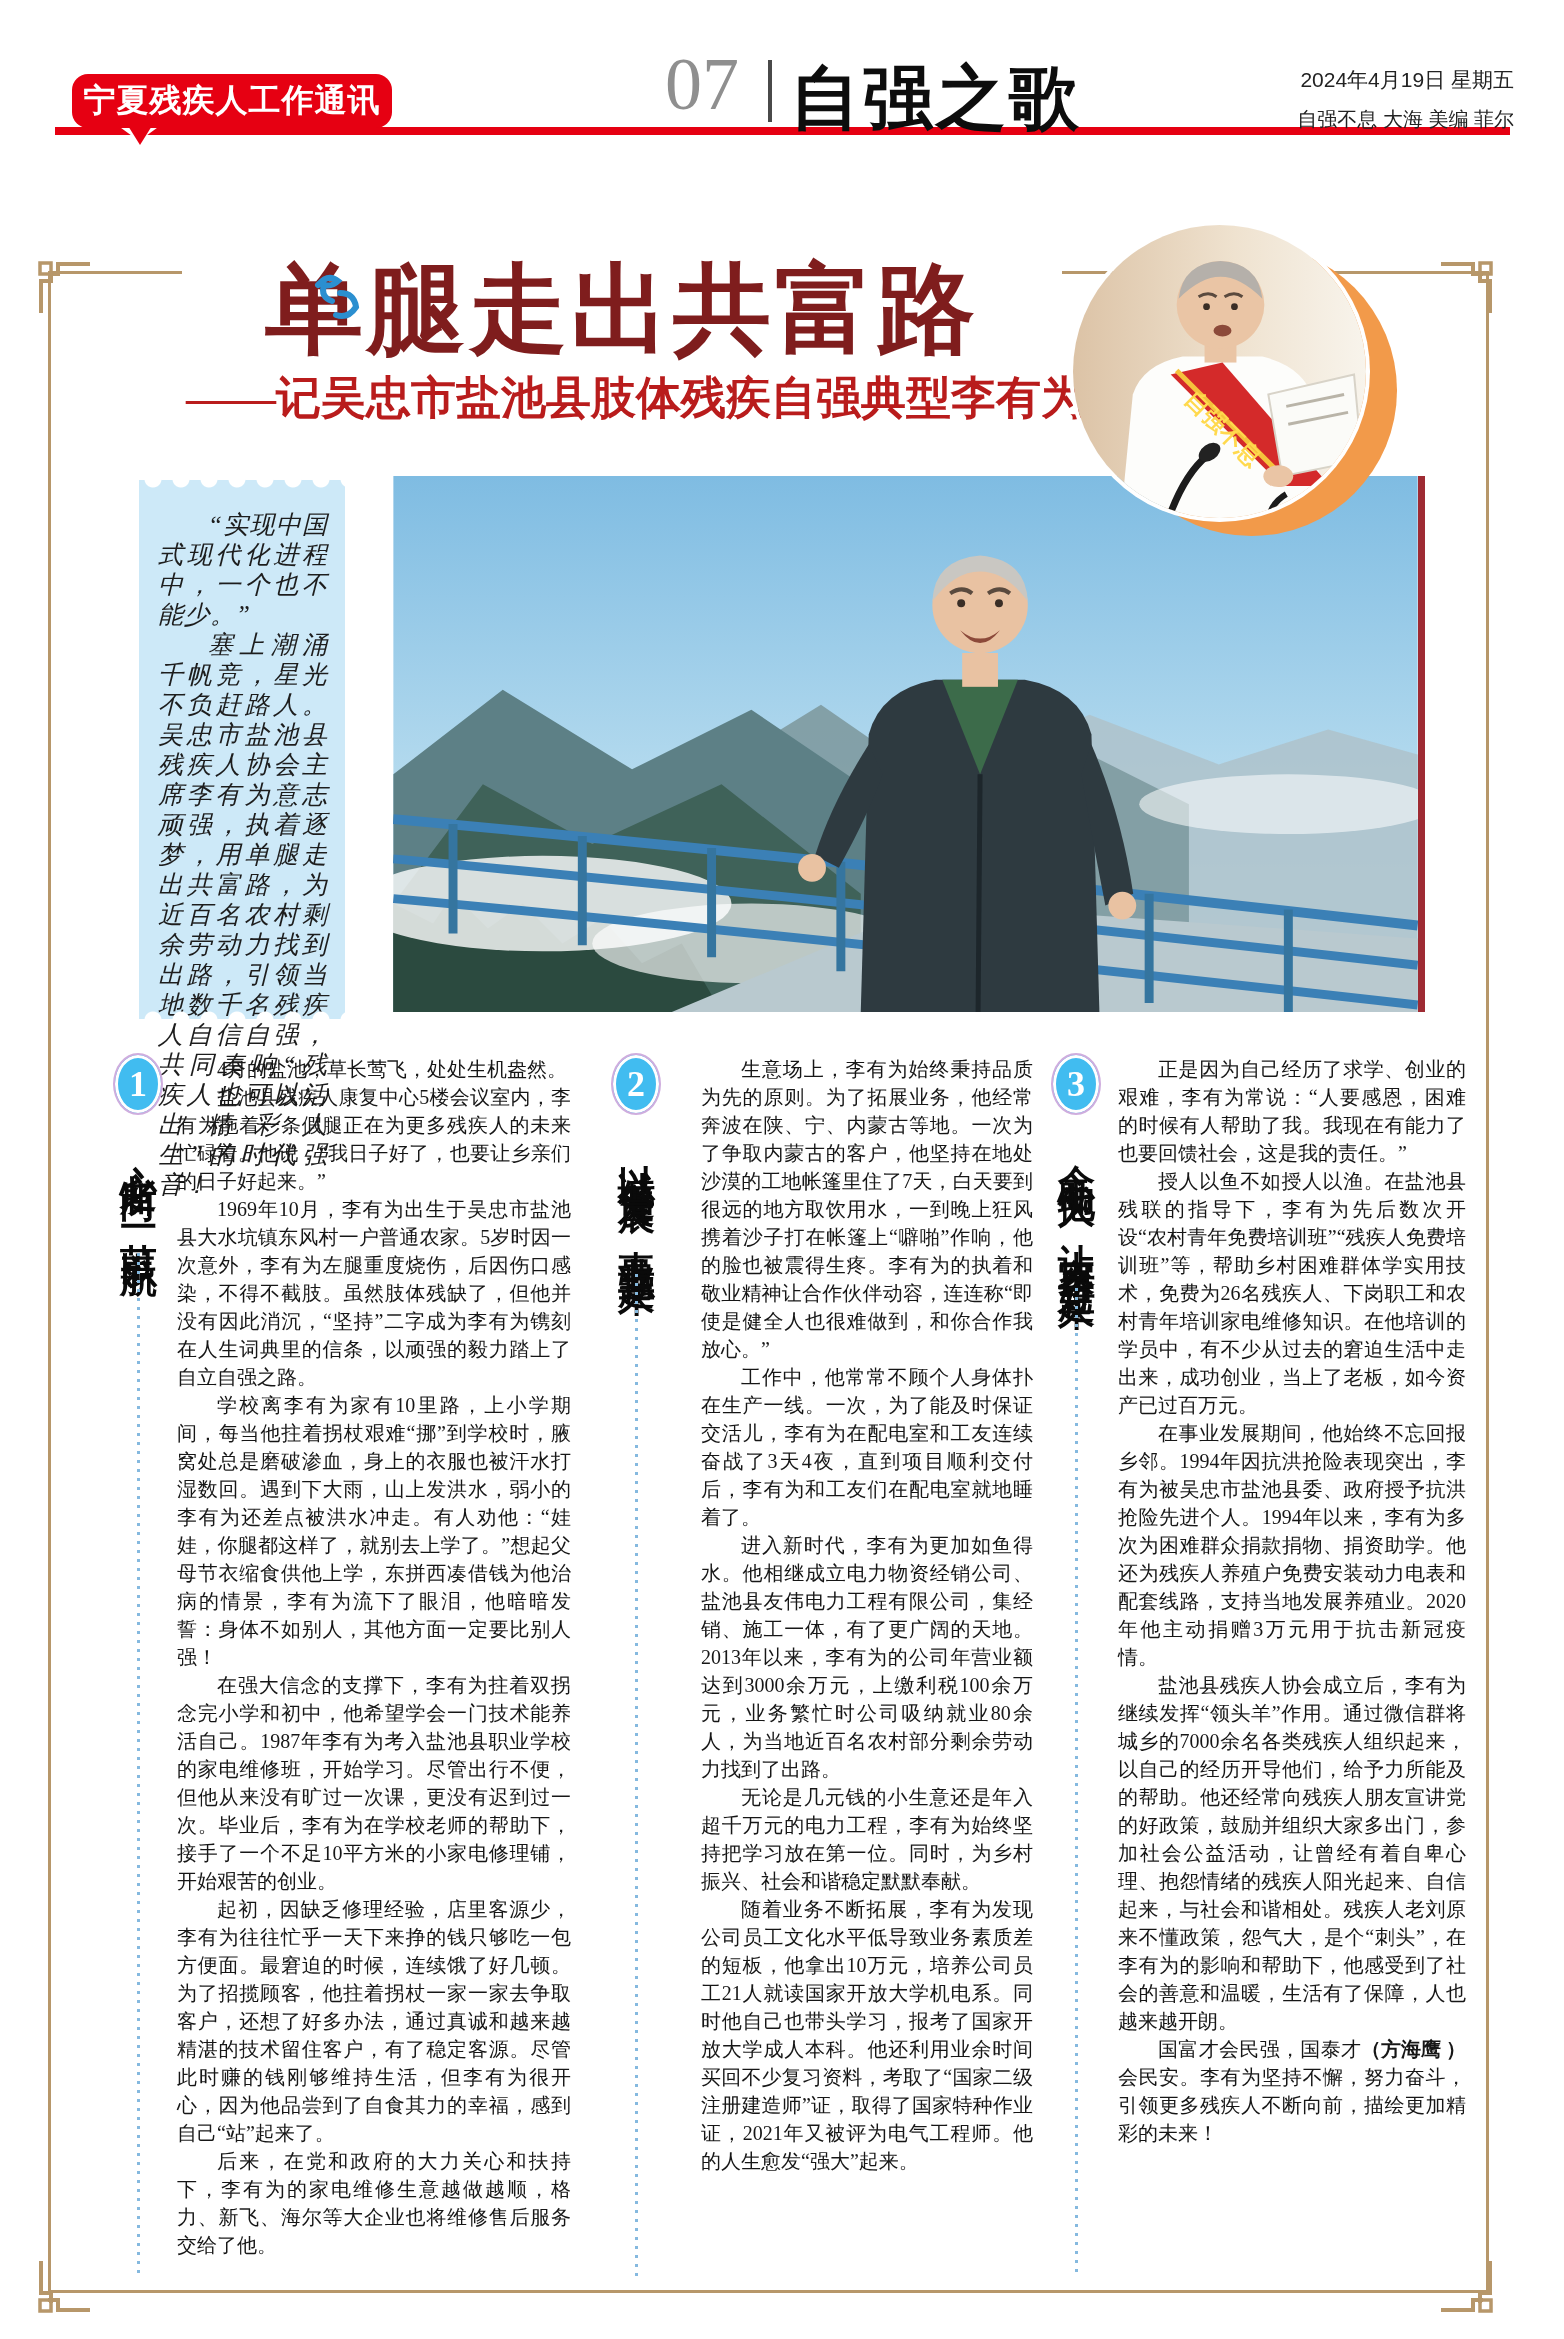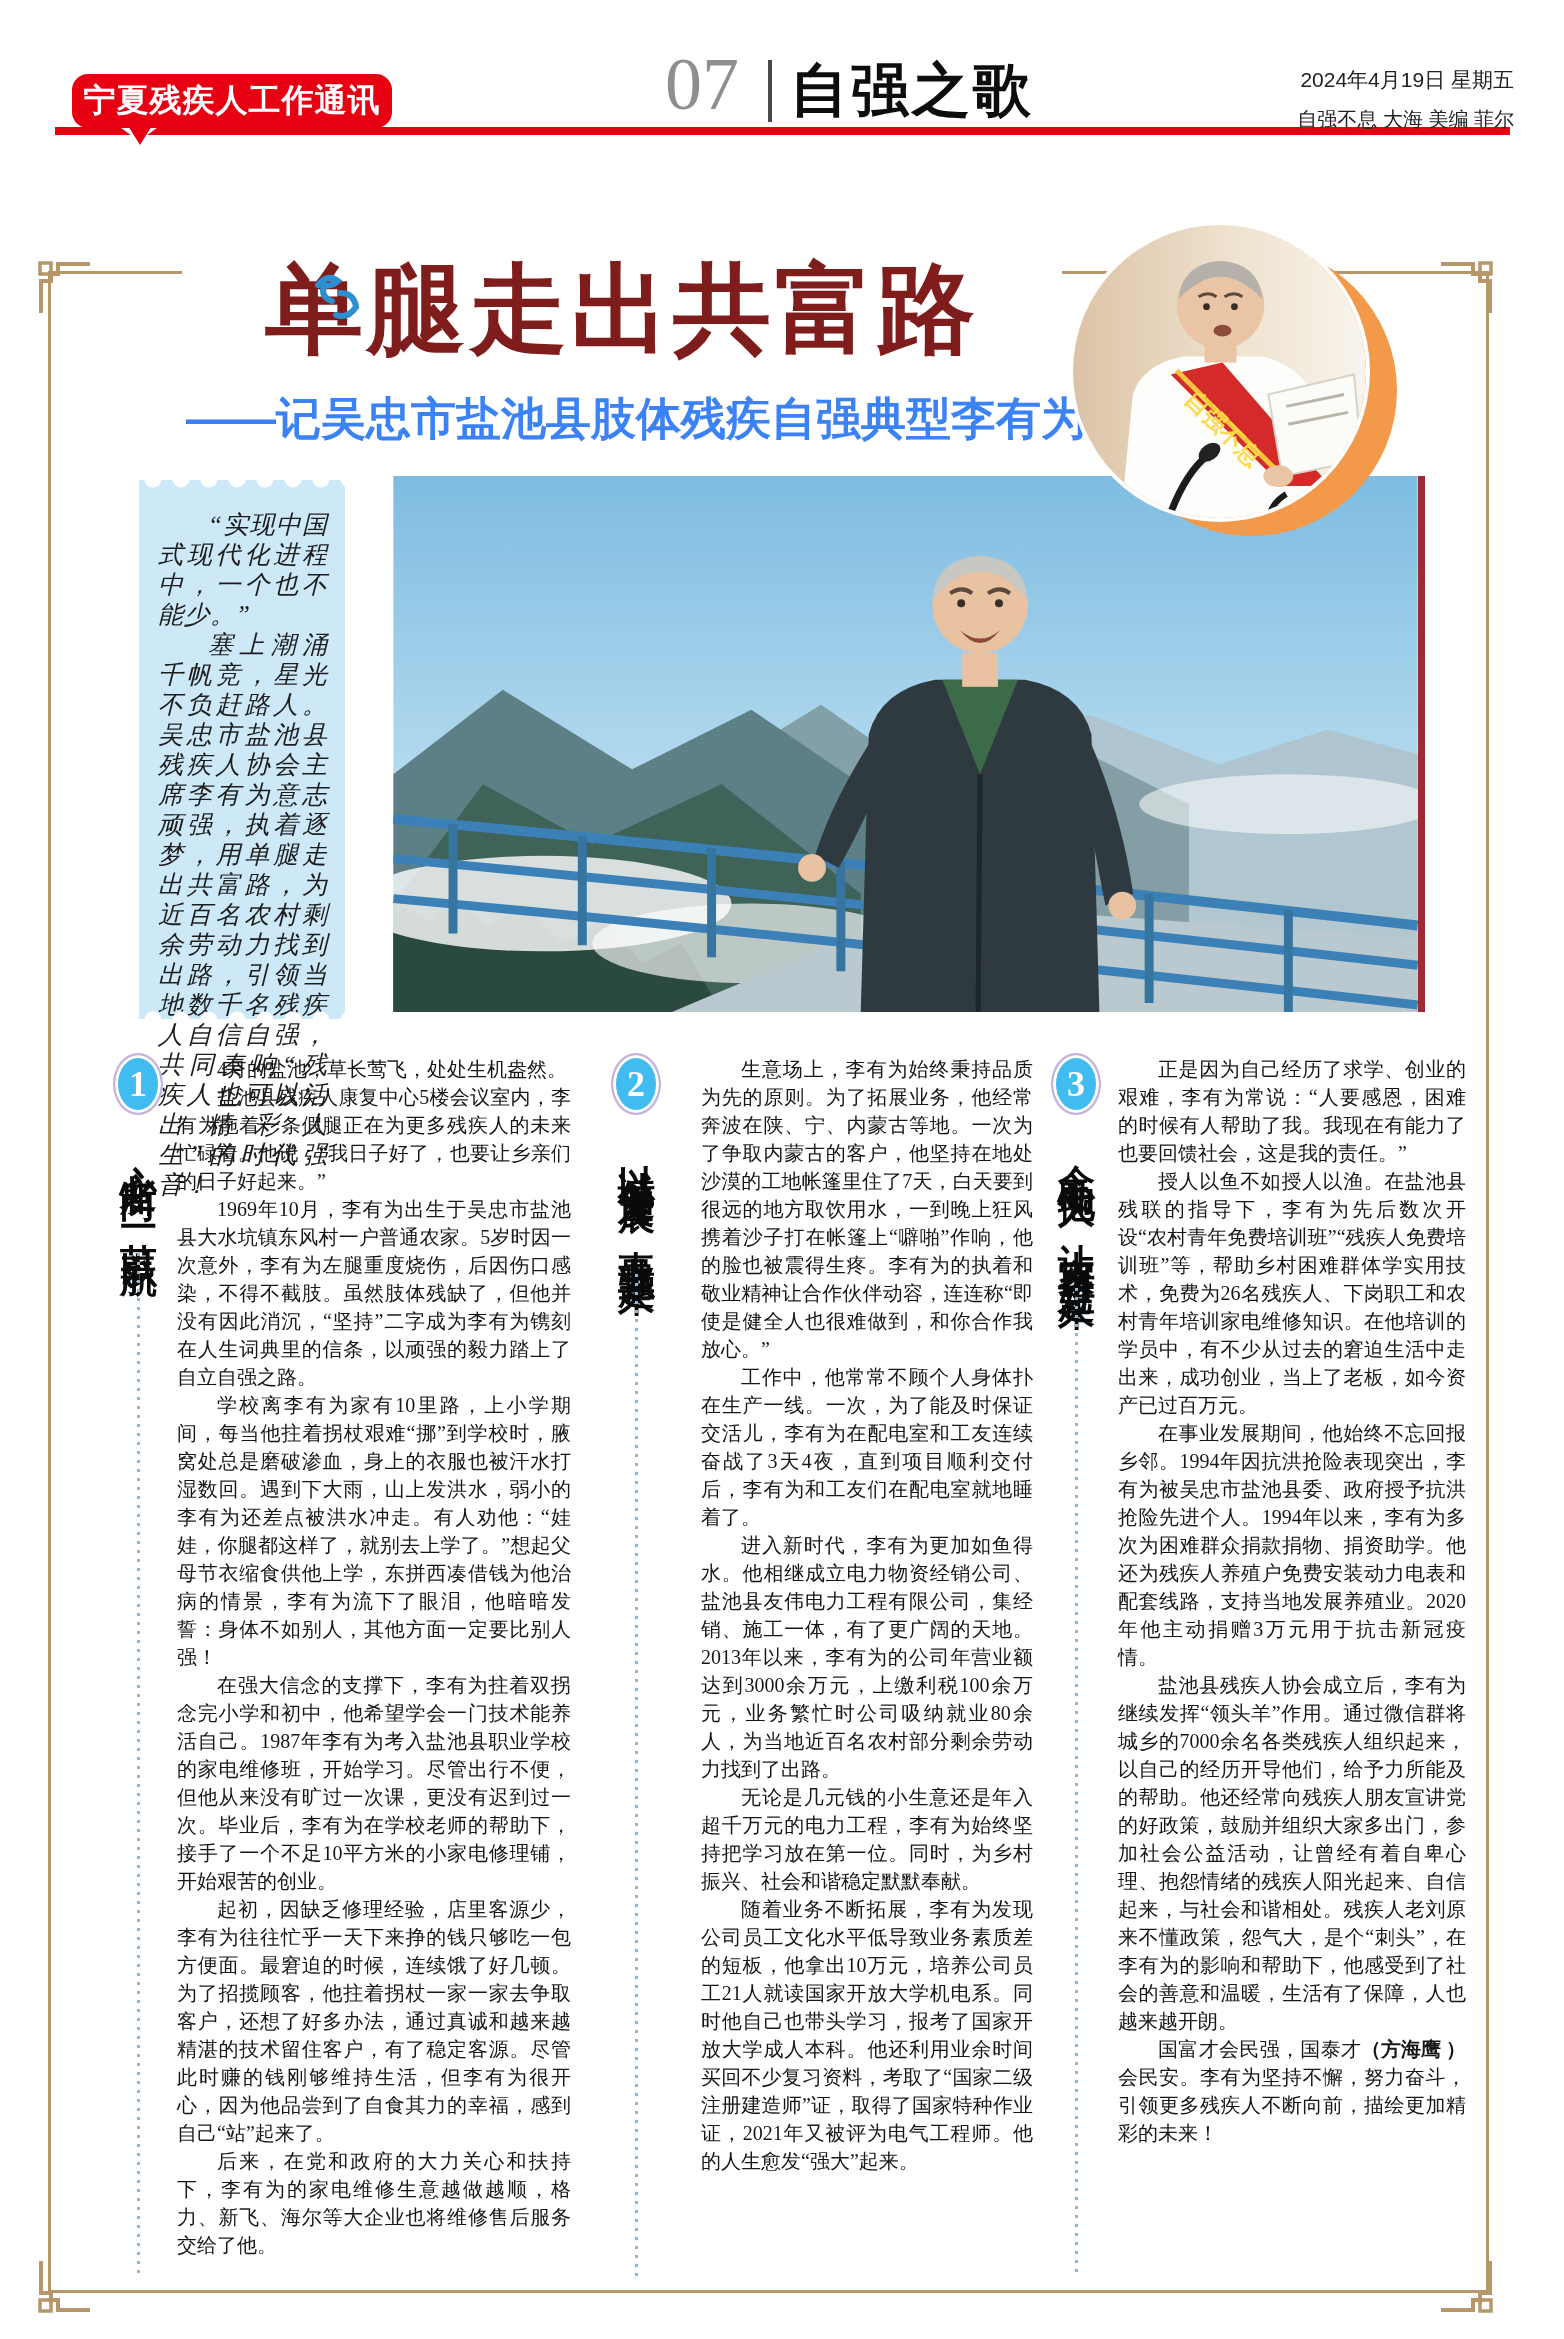--- a/index.html
+++ b/index.html
@@ -12,42 +12,42 @@
   .masthead span{color:#fff;font-family:"Liberation Sans","DejaVu Sans",sans-serif;
                  font-weight:700;font-size:32px;letter-spacing:1px;}
   .masthead-rule{position:absolute;left:55px;top:127px;width:1455px;height:8px;background:#e60012;z-index:4;}
   .rule-notch{position:absolute;left:117px;top:125px;width:0;height:0;z-index:5;
               border-left:22px solid transparent;border-right:22px solid transparent;border-top:16px solid #ffffff;}
   .masthead-tail{position:absolute;left:125px;top:121px;width:0;height:0;z-index:6;
                  border-left:15px solid transparent;border-right:15px solid transparent;border-top:24px solid #e60012;}
   .page-no{position:absolute;left:665px;top:42px;font-size:74px;font-weight:400;color:#8f8f8f;
            font-family:"Liberation Serif",serif;z-index:6;}
   .head-divider{position:absolute;left:768px;top:60px;width:4px;height:62px;background:#4a4a4a;z-index:6;}
-  .section-title{position:absolute;left:790px;top:52px;font-size:58px;font-weight:900;color:#0d0d0d;
+  .section-title{position:absolute;left:790px;top:52px;font-size:70px;font-weight:900;color:#0d0d0d;
                  letter-spacing:3px;font-family:"Liberation Serif","DejaVu Serif",serif;z-index:6;}
   .head-right{position:absolute;right:50px;top:66px;text-align:right;z-index:6;
               font-family:"Liberation Sans","DejaVu Sans",sans-serif;color:#222;}
   .head-right .l1{font-size:21px;margin-bottom:12px;}
   .head-right .l2{font-size:20px;}
 
   
   .frame{position:absolute;left:48px;top:271px;width:1435px;height:2016px;
          border:3px solid #b7976a;z-index:1;}
   .corner{position:absolute;width:54px;height:54px;z-index:2;}
   .corner.tl{left:36px;top:259px;}
   .corner.tr{left:1441px;top:259px;transform:rotate(90deg);}
   .corner.br{left:1441px;top:2261px;transform:rotate(180deg);}
   .corner.bl{left:36px;top:2261px;transform:rotate(270deg);}
 
   
   .headline-block{position:absolute;left:182px;top:249px;width:880px;height:217px;background:#fff;z-index:3;}
   .headline{margin:10px 0 0 0;text-align:center;color:#7f1d1d;font-size:98px;line-height:1.05;
             font-weight:900;letter-spacing:4px;font-family:"Liberation Serif","DejaVu Serif",serif;}
-  .subheadline{margin:27px 0 0 4px;font-size:45px;font-weight:700;color:#3b82f6;
-               font-family:Liberation Sans, sans-serif;white-space:nowrap;}
+  .subheadline{margin:6px 0 0 4px;font-size:45px;font-weight:700;color:#b91c1c;
+               font-family:Liberation Serif, serif;white-space:nowrap;}
   .motif{position:absolute;left:314px;top:271px;z-index:4;}
 
   
   .quote-box{position:absolute;left:139px;top:480px;width:206px;height:539px;background:#cde9f8;z-index:3;}
   .scallop{position:absolute;left:0;right:0;height:15px;background-repeat:repeat-x;background-size:28px 15px;}
   .scallop.top{top:-1px;background-image:radial-gradient(circle at 14px 0px,#ffffff 8px,rgba(255,255,255,0) 9px);}
   .scallop.bot{bottom:-1px;background-image:radial-gradient(circle at 14px 15px,#ffffff 8px,rgba(255,255,255,0) 9px);}
   .quote-inner{padding:30px 17px 0 19px;font-style:italic;font-size:25px;line-height:30px;
                letter-spacing:1px;text-align:justify;color:#1d1d1d;}
   .quote-inner p{margin:0;text-indent:2em;}

